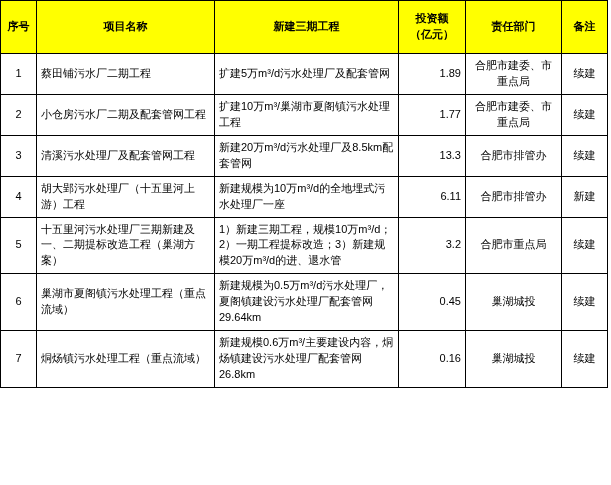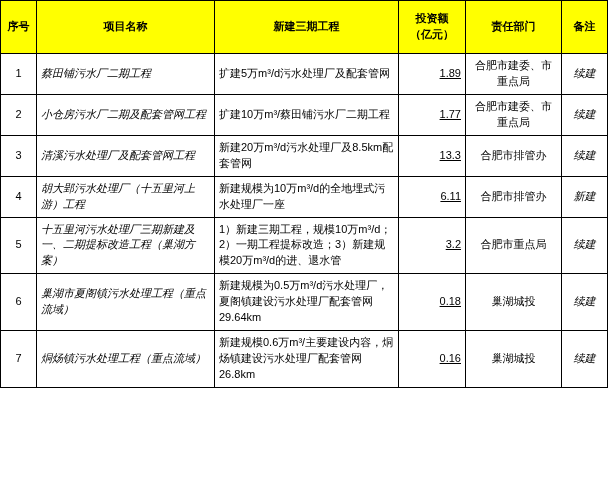--- a/index.html
+++ b/index.html
@@ -37,25 +37,25 @@
     font-size: 12px;
   }
   .col-no   { width: 36px; }
   .col-name { width: 178px; }
   .col-content { width: 184px; }
   .col-amount { width: 67px; }
   .col-dept { width: 96px; }
   .col-note { width: 46px; }
 
   td.c-no { text-align: center; }
-  td.c-name { text-align: left; font-style: italic; }
+  td.c-name { text-align: left; }
   td.c-content { text-align: left; }
-  td.c-amount { text-align: right; padding-right: 8px; text-decoration: underline; }
+  td.c-amount { text-align: right; padding-right: 8px; }
   td.c-dept { text-align: center; }
-  td.c-note { text-align: center; font-style: italic; }
+  td.c-note { text-align: center; }
   .hdr-two-line {
     display: block;
   }
 </style>
 </head>
 <body>
 
 <table id="project-table">
   <colgroup>
     <col class="col-no">
@@ -83,21 +83,21 @@
       <td class="c-no">1</td>
       <td class="c-name">蔡田铺污水厂二期工程</td>
       <td class="c-content">扩建5万m³/d污水处理厂及配套管网</td>
       <td class="c-amount">1.89</td>
       <td class="c-dept">合肥市建委、市重点局</td>
       <td class="c-note">续建</td>
     </tr>
     <tr>
       <td class="c-no">2</td>
       <td class="c-name">小仓房污水厂二期及配套管网工程</td>
-      <td class="c-content">扩建10万m³/蔡田铺污水厂二期工程</td>
+      <td class="c-content">扩建10万m³/巢湖市夏阁镇污水处理工程</td>
       <td class="c-amount">1.77</td>
       <td class="c-dept">合肥市建委、市重点局</td>
       <td class="c-note">续建</td>
     </tr>
     <tr>
       <td class="c-no">3</td>
       <td class="c-name">清溪污水处理厂及配套管网工程</td>
       <td class="c-content">新建20万m³/d污水处理厂及8.5km配套管网</td>
       <td class="c-amount">13.3</td>
       <td class="c-dept">合肥市排管办</td>
@@ -116,21 +116,21 @@
       <td class="c-name">十五里河污水处理厂三期新建及一、二期提标改造工程（巢湖方案）</td>
       <td class="c-content">1）新建三期工程，规模10万m³/d；2）一期工程提标改造；3）新建规模20万m³/d的进、退水管</td>
       <td class="c-amount">3.2</td>
       <td class="c-dept">合肥市重点局</td>
       <td class="c-note">续建</td>
     </tr>
     <tr>
       <td class="c-no">6</td>
       <td class="c-name">巢湖市夏阁镇污水处理工程（重点流域）</td>
       <td class="c-content">新建规模为0.5万m³/d污水处理厂，夏阁镇建设污水处理厂配套管网29.64km</td>
-      <td class="c-amount">0.18</td>
+      <td class="c-amount">0.45</td>
       <td class="c-dept">巢湖城投</td>
       <td class="c-note">续建</td>
     </tr>
     <tr>
       <td class="c-no">7</td>
       <td class="c-name">烔炀镇污水处理工程（重点流域）</td>
       <td class="c-content">新建规模0.6万m³/主要建设内容，烔炀镇建设污水处理厂配套管网26.8km</td>
       <td class="c-amount">0.16</td>
       <td class="c-dept">巢湖城投</td>
       <td class="c-note">续建</td>

